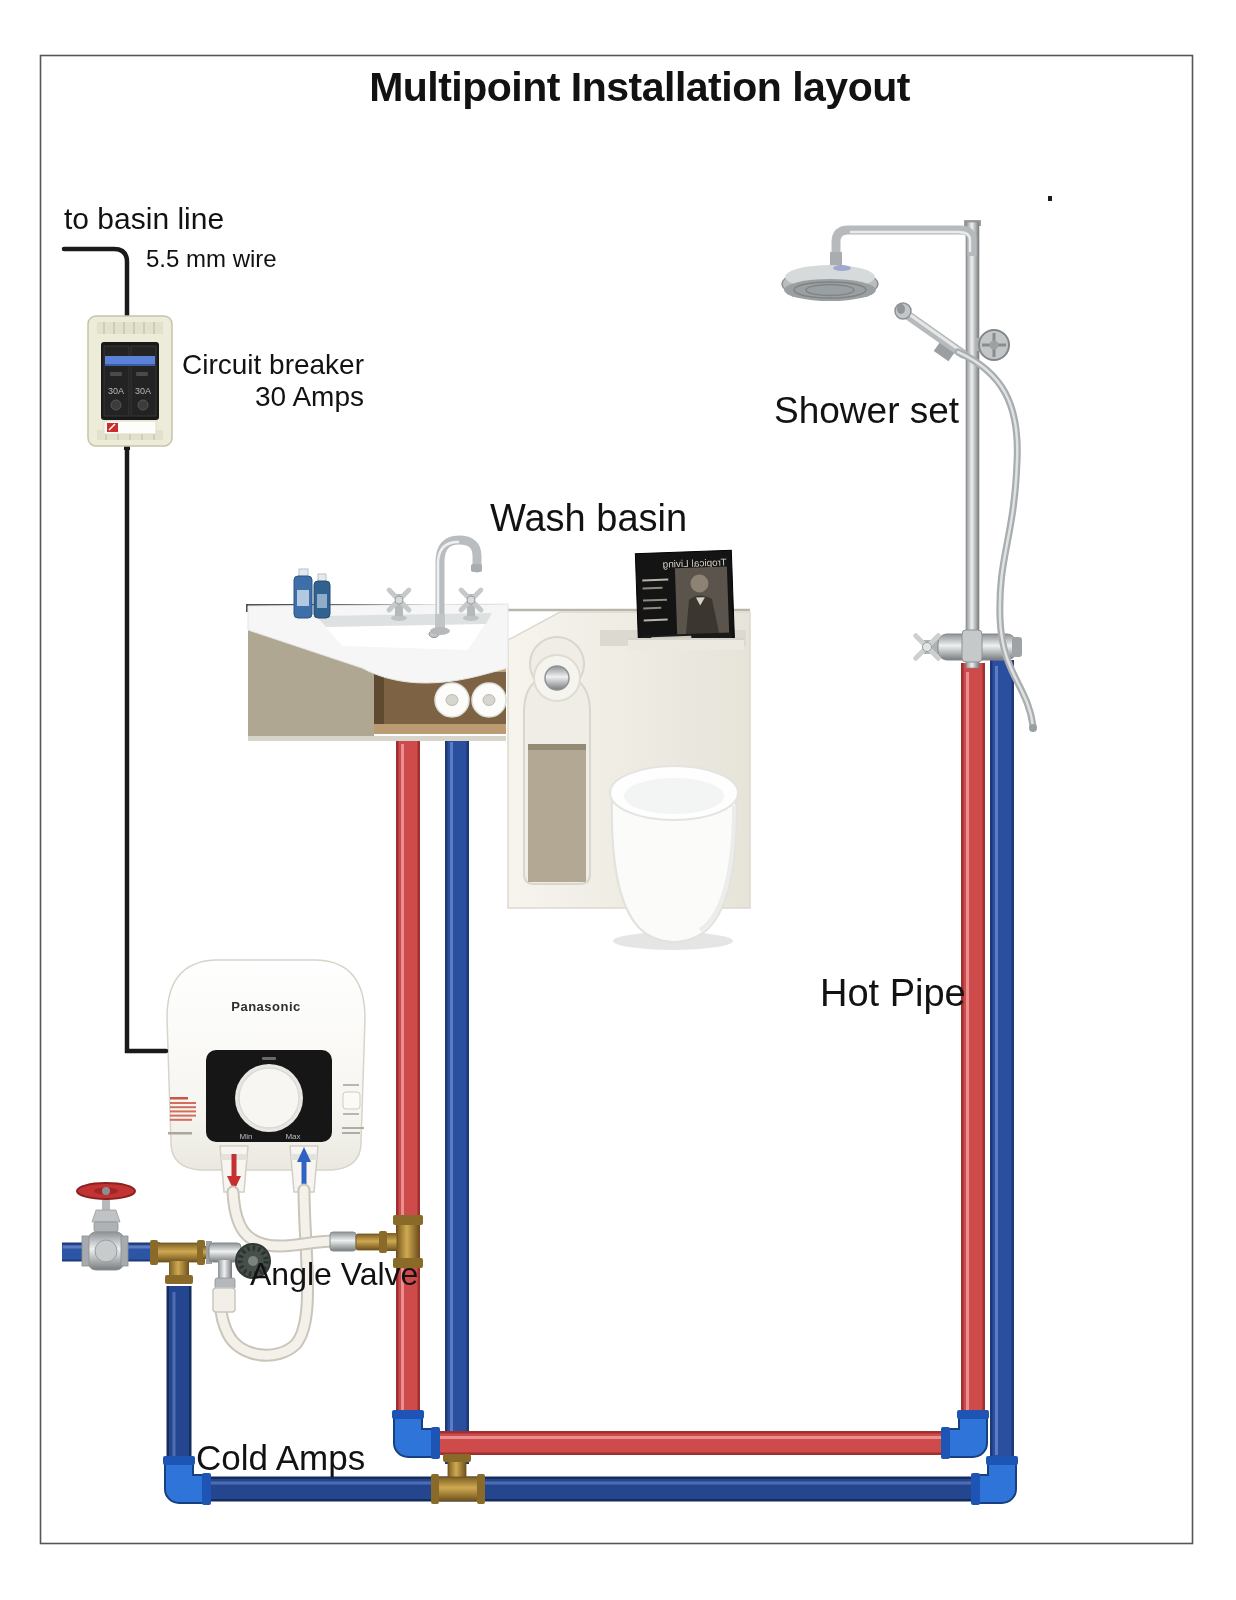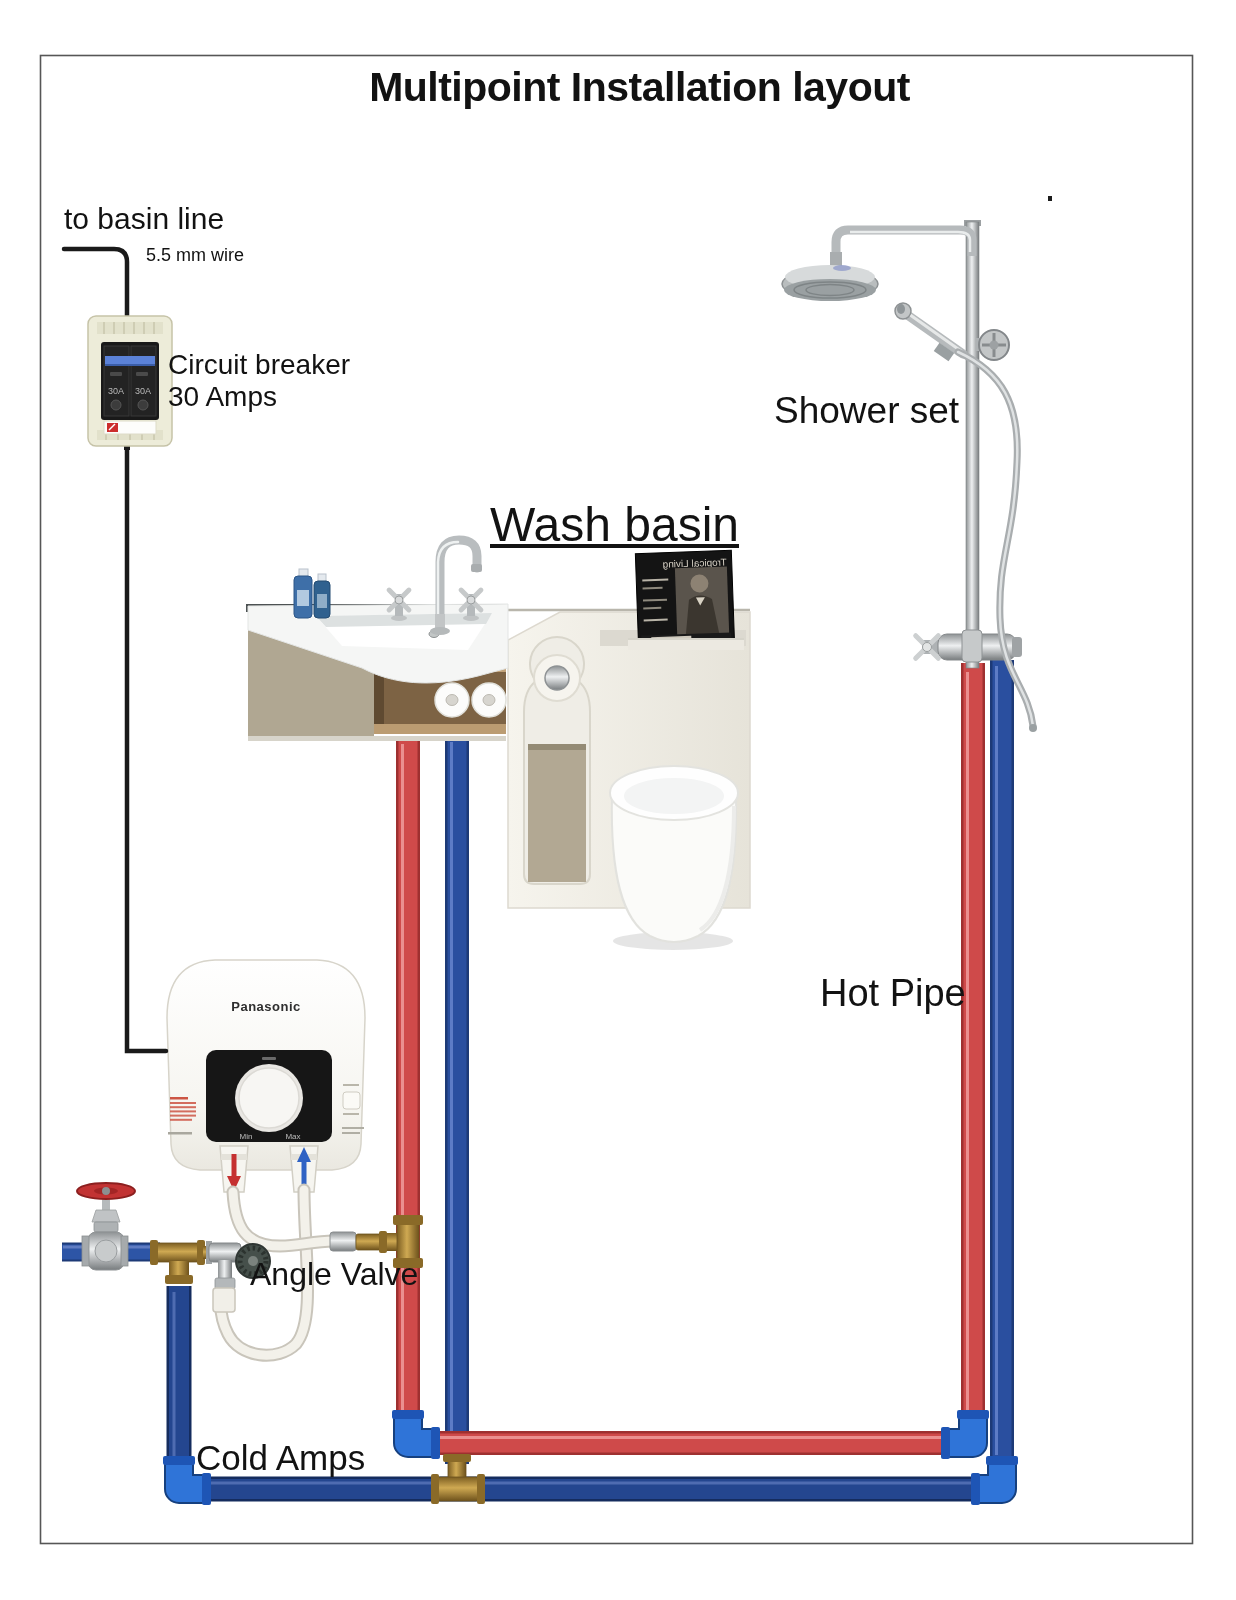--- a/index.html
+++ b/index.html
@@ -4,23 +4,23 @@
 <style>
   html,body{margin:0;padding:0;background:#fff;}
   #stage{position:relative;width:1236px;height:1600px;background:#ffffff;overflow:hidden;
          font-family:"Liberation Sans",sans-serif;}
   #scene{position:absolute;left:0;top:0;width:1236px;height:1600px;}
   .label{position:absolute;color:#121212;white-space:nowrap;z-index:5;
          font-family:"Liberation Sans",sans-serif;}
   .title{left:40px;top:64px;width:1199px;text-align:center;font-size:41px;font-weight:700;
          letter-spacing:-0.5px;}
   .lbl-main-line{left:64px;top:202px;font-size:30px;}
-  .lbl-wire{left:146px;top:245px;font-size:18px;}
-  .lbl-breaker{left:168px;top:349px;width:196px;text-align:left;font-size:28px;line-height:1.13;}
-  .lbl-washbasin{left:490px;top:497px;font-size:48px;text-decoration:underline;}
+  .lbl-wire{left:146px;top:245px;font-size:24px;}
+  .lbl-breaker{left:168px;top:349px;width:196px;text-align:right;font-size:28px;line-height:1.13;}
+  .lbl-washbasin{left:490px;top:497px;font-size:38px;}
   .lbl-shower{left:750px;top:390px;font-size:37px;margin-left:24px;}
   .lbl-hotpipe{left:820px;top:972px;font-size:38px;}
   .lbl-anglevalve{left:250px;top:1256px;font-size:32px;}
   .lbl-coldpipe{left:196px;top:1438px;font-size:35px;}
   svg text{font-family:"Liberation Sans",sans-serif;}
 </style>
 </head>
 <body>
 
 <div id="stage">

